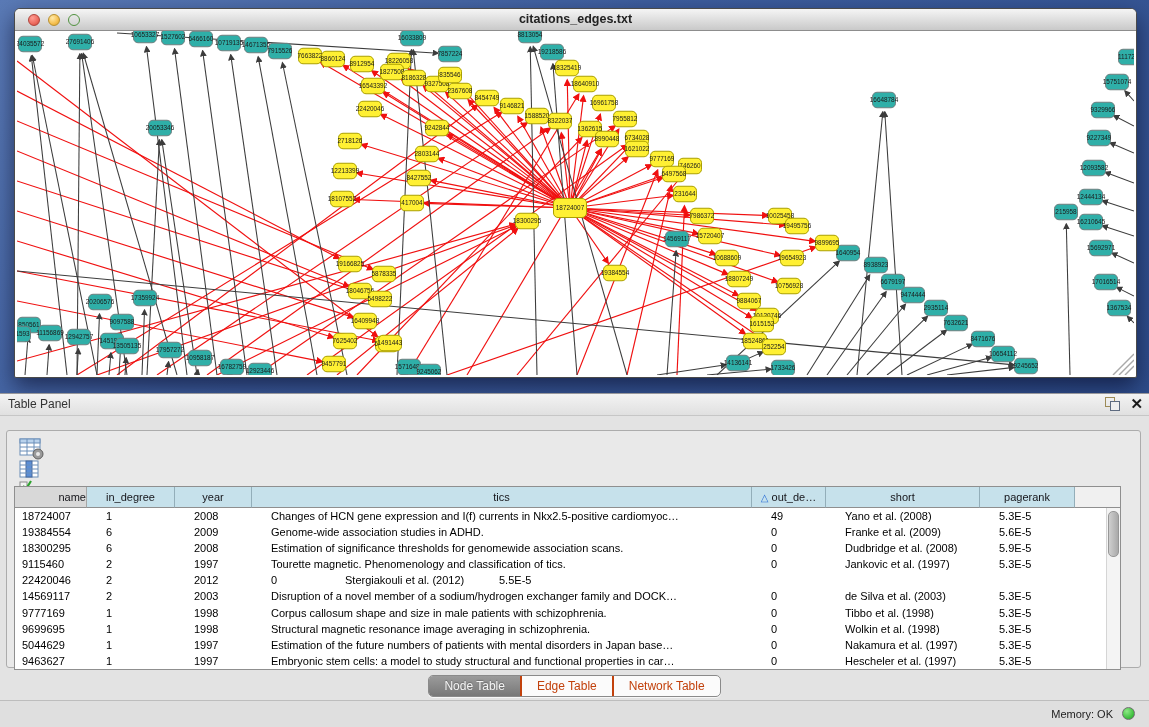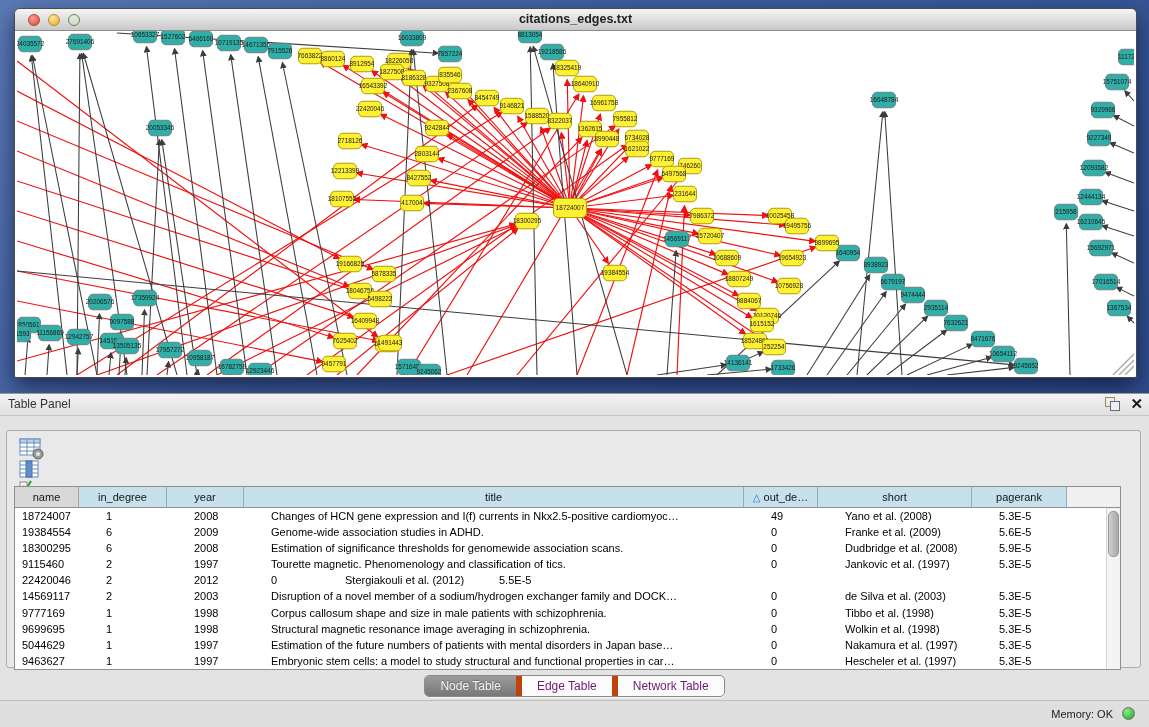--- a/index.html
+++ b/index.html
@@ -62,22 +62,22 @@
   .trow{display:flex;height:16.1px;}
   .td{box-sizing:border-box;font-size:11px;color:#000;line-height:16px;padding-left:7px;
     overflow:hidden;white-space:nowrap;}
   .vscroll{position:absolute;right:0;top:21px;bottom:0;width:13px;background:#F4F4F4;border-left:1px solid #D5D5D5;}
   .vthumb{position:absolute;top:3px;left:1px;width:9px;height:44px;border-radius:5px;
     background:linear-gradient(90deg,#CFCFCF,#A9A9A9);border:1px solid #979797;cursor:pointer;}
   
   .tabs{position:absolute;left:0;width:100%;top:281px;text-align:center;}
   .seg{display:inline-flex;border:1px solid #8A8A8A;border-radius:5px;overflow:hidden;
     background:#FBFBFB;box-shadow:0 1px 0 rgba(255,255,255,.7);}
-  .seg .tab{padding:0 15px;height:20px;line-height:20px;font-size:12px;color:#701a75;
-    border-left:6px solid #c2410c;cursor:pointer;white-space:nowrap;}
+  .seg .tab{padding:0 15px;height:20px;line-height:20px;font-size:12px;color:#c2410c;
+    border-left:2px solid #c2410c;cursor:pointer;white-space:nowrap;}
   .seg .tab:first-child{border-left:none;text-align:center;}
   .seg .tab.active{background:linear-gradient(#9B9B9B,#787878);color:#F4F4F4;text-shadow:0 -1px 1px rgba(0,0,0,.25);}
   
   .statusbar{position:absolute;left:0;top:700px;width:1149px;height:27px;
     background:#DFDFDF;border-top:1px solid #BDBDBD;box-sizing:border-box;}
   .mem{position:absolute;right:36px;top:7px;font-size:11px;color:#222;}
   .mem-dot{position:absolute;right:14px;top:6px;width:13px;height:13px;border-radius:50%;
     background:radial-gradient(circle at 35% 30%,#8FE986,#3FBF3F 65%,#2E9A2E);border:1px solid #6F6F6F;box-sizing:border-box;}
 </style>
 </head>
@@ -774,24 +774,24 @@
       <div class="combo">
         <span>citations_edges.txt</span>
         <span class="stepper">
             <span class="up"></span>
             <span class="dn"></span>
           </span>
       </div>
     </div>
     <div class="table-box">
       <div class="thead" id="thead">
-          <div class="th first" style="width: 64px;">name</div>
+          <div class="th first" style="width: 72px; text-align: right;">name</div>
           <div class="th" style="width: 88px;">in_degree</div>
           <div class="th" style="width: 77px;">year</div>
-          <div class="th" style="width: 500px;">title</div>
+          <div class="th" style="width: 500px;">tics</div>
           <div class="th" style="width: 74px;"><span class="sort-tri">△</span>out_de…</div>
           <div class="th" style="width: 154px;">short</div>
           <div class="th" style="width: 95px;">pagerank</div>
           <div class="th fill" style="flex: 1 1 0%;"></div>
         </div>
       <div id="tbody">
           <div class="trow">
             <div class="td" style="width: 84px;">18724007</div>
             <div class="td" style="width: 88px;">1</div>
             <div class="td" style="width: 77px;">2008</div>

